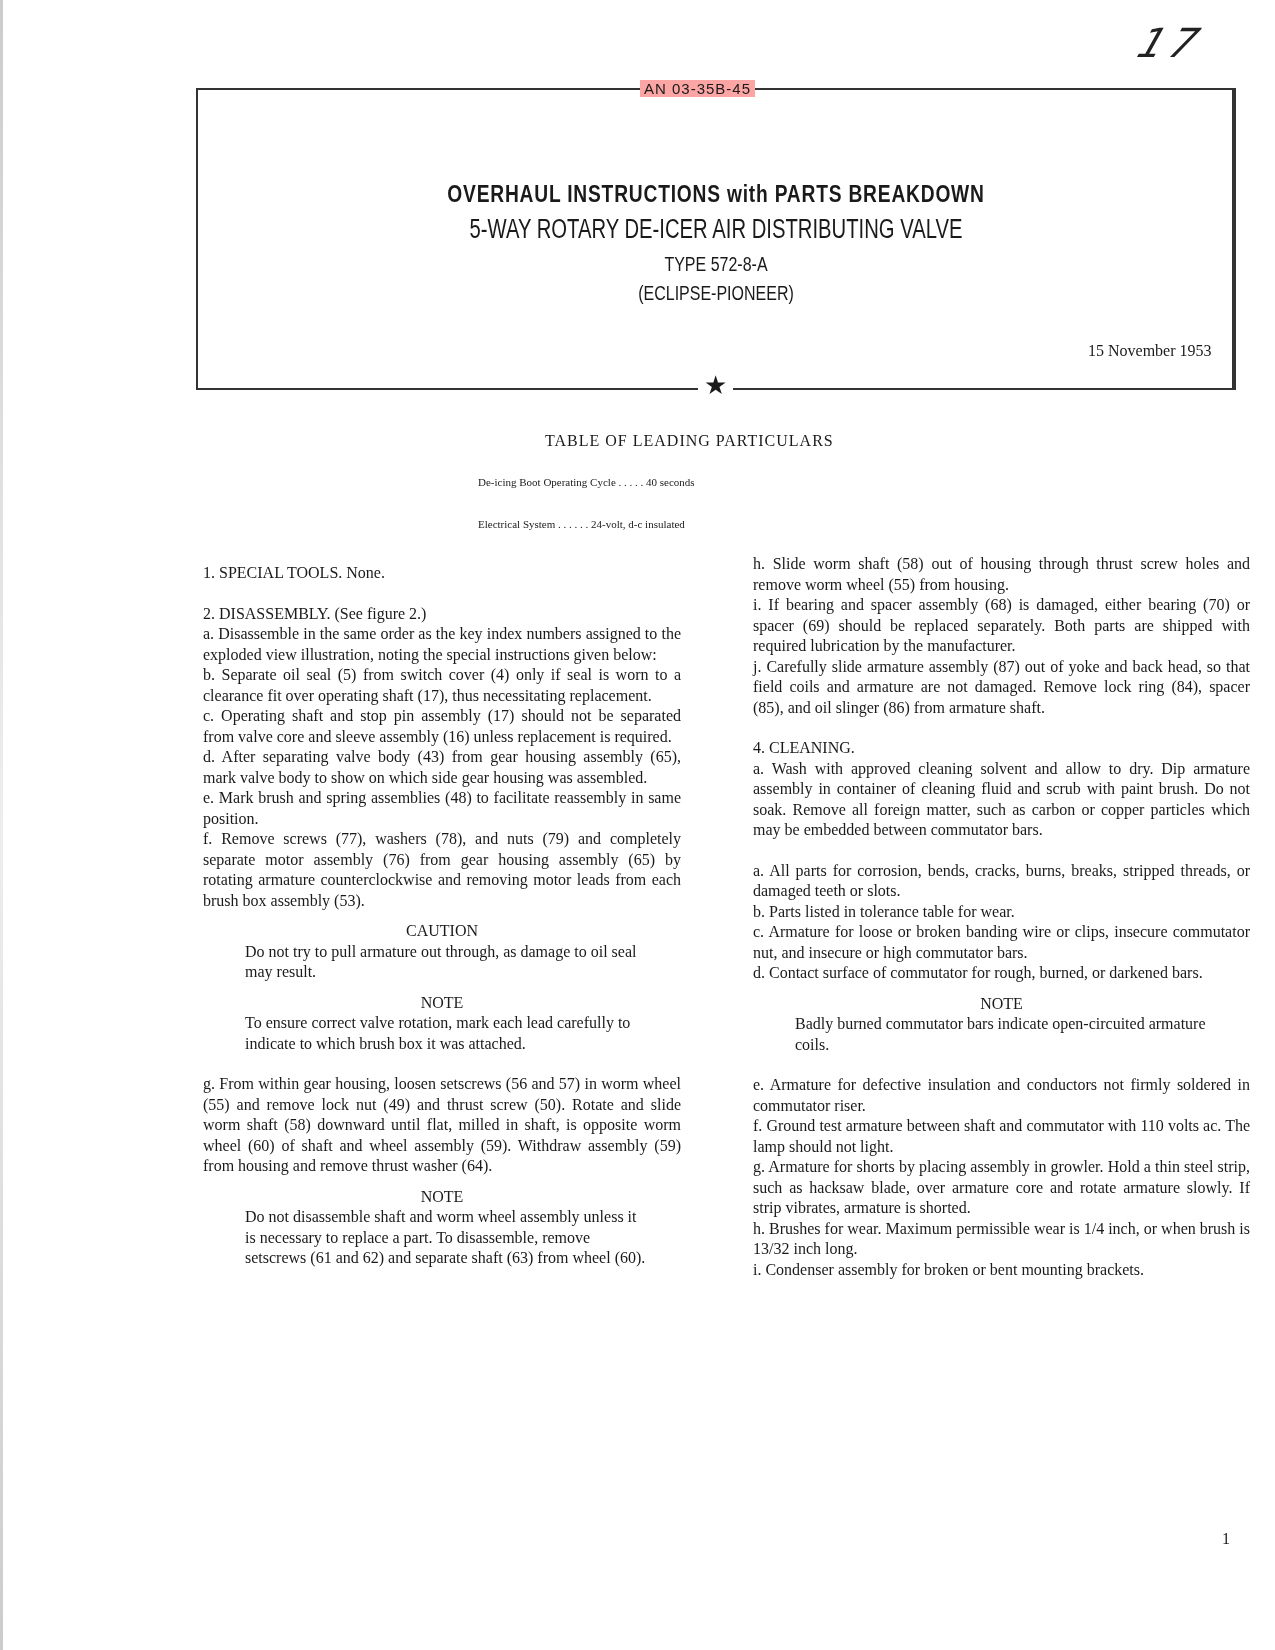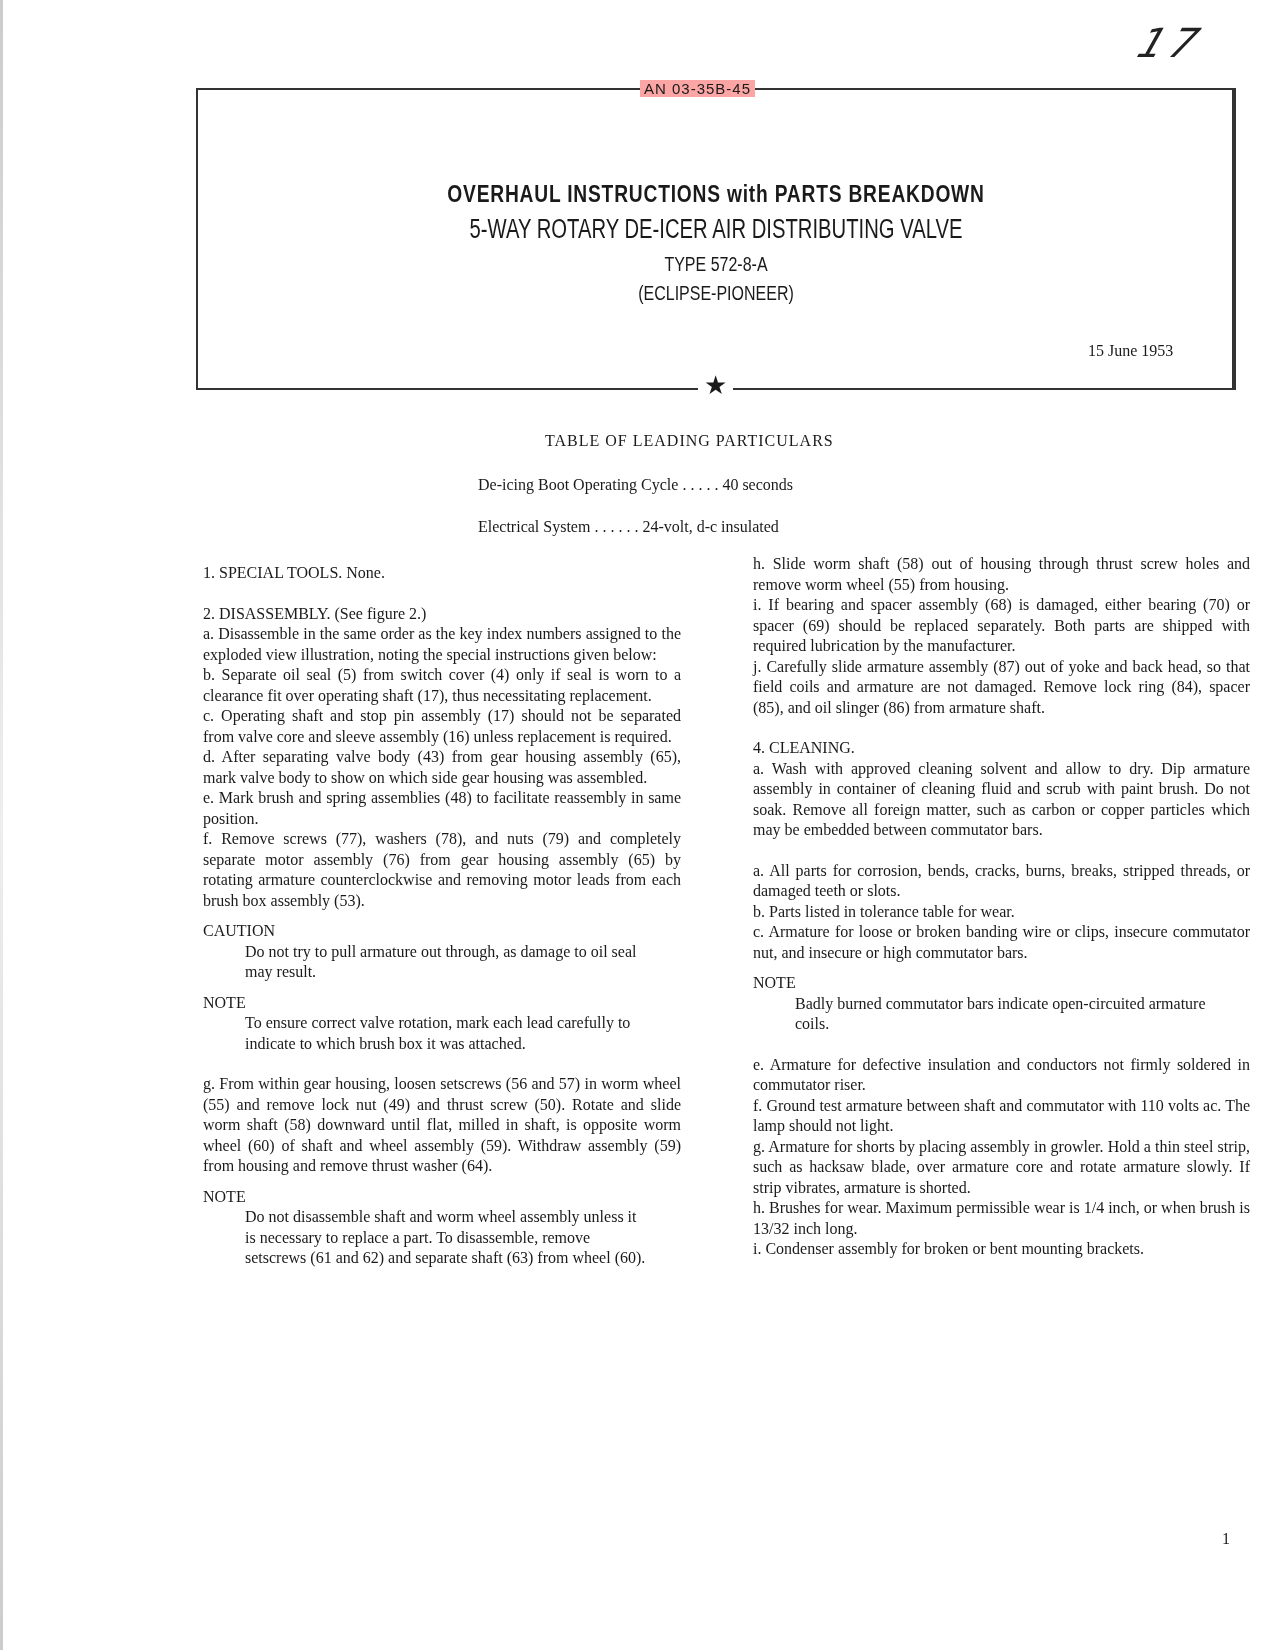--- a/index.html
+++ b/index.html
@@ -14,26 +14,26 @@
   .title-block { position: absolute; left: 196px; top: 180px; width: 1040px; text-align: center;
          font-family: "Liberation Sans", sans-serif; }
   .t1 { font-size: 24px; font-weight: bold; transform: scaleX(0.8); letter-spacing: 1px; margin-bottom: 6px; }
   .t2 { font-size: 27px; transform: scaleX(0.75); margin-bottom: 8px; }
   .t3 { font-size: 20px; transform: scaleX(0.8); margin-bottom: 6px; }
   .t4 { font-size: 20px; transform: scaleX(0.8); }
   .issue-date { position: absolute; left: 1088px; top: 342px; font-size: 16px; }
   .star { position: absolute; left: 698px; top: 373px; font-size: 26px; background: #fff; padding: 0 6px;
           z-index: 2; line-height: 26px; }
   .tlp-title { position: absolute; left: 545px; top: 432px; font-size: 16px; letter-spacing: 1px; }
-  .tlp-row { position: absolute; font-size: 16px; white-space: pre; }
+  .tlp-row { position: absolute; font-size: 11px; white-space: pre; }
   .col { position: absolute; font-size: 16px; line-height: 20.5px; text-align: justify; }
   .col p { margin: 0; }
   .gap { height: 20px; }
   .gap-s { height: 10px; }
-  .center-head { margin: 6px 0 16px 0; }
+  .center-head { text-align: center; margin: 6px 0 16px 0; }
   .note-body { padding-left: 42px; padding-right: 30px; text-align: left; }
   .page-number { position: absolute; left: 1222px; top: 1530px; font-size: 16px; }
   .scan-edge { position: absolute; left: 0; top: 0; width: 3px; height: 1650px; background: linear-gradient(#ccc,#eee,#ccc); }
 </style>
 </head>
 <body>
 
 <div class="scan-edge"></div>
 
 <div class="handwritten">17</div>
@@ -41,21 +41,21 @@
 <div class="title-frame"></div>
 <div class="doc-number">AN 03-35B-45</div>
 
 <div class="title-block">
   <div class="t1">OVERHAUL INSTRUCTIONS with PARTS BREAKDOWN</div>
   <div class="t2">5-WAY ROTARY DE-ICER AIR DISTRIBUTING VALVE</div>
   <div class="t3">TYPE 572-8-A</div>
   <div class="t4">(ECLIPSE-PIONEER)</div>
 </div>
 
-<div class="issue-date">15 June 1953</div>
+<div class="issue-date">15 November 1953</div>
 <div class="star">★</div>
 
 <div class="tlp-title">TABLE OF LEADING PARTICULARS</div>
 <div class="tlp-row" style="left:478px; top:476px;"><span>De-icing Boot Operating Cycle</span><span> . . . . . </span><span>40 seconds</span></div>
 <div class="tlp-row" style="left:478px; top:518px;"><span>Electrical System</span><span> . . . . . . </span><span>24-volt, d-c insulated</span></div>
 
 <div class="col" style="left:203px; top:563px; width:478px;">
   <p>1.  SPECIAL TOOLS.   None.</p>
   <div class="gap"></div>
   <p>2.  DISASSEMBLY.   (See figure 2.)</p>
@@ -82,20 +82,21 @@
   <p> h.  Slide worm shaft (58) out of housing through thrust screw holes and remove worm wheel (55) from housing.</p>
   <p> i.  If bearing and spacer assembly (68) is damaged, either bearing (70) or spacer (69) should be replaced separately.  Both parts are shipped with required lubrication by the manufacturer.</p>
   <p> j.  Carefully slide armature assembly (87) out of yoke and back head, so that field coils and armature are not damaged.  Remove lock ring (84), spacer (85), and oil slinger (86) from armature shaft.</p>
   <div class="gap"></div>
   <p>4.  CLEANING.</p>
   <p> a.  Wash with approved cleaning solvent and allow to dry.  Dip armature assembly in container of cleaning fluid and scrub with paint brush.  Do not soak.  Remove all foreign matter, such as carbon or copper particles which may be embedded between commutator bars.</p>
   <div class="gap"></div>
   <p> a.  All parts for corrosion, bends, cracks, burns, breaks, stripped threads, or damaged teeth or slots.</p>
   <p> b.  Parts listed in tolerance table for wear.</p>
   <p> c.  Armature for loose or broken banding wire or clips, insecure commutator nut, and insecure or high commutator bars.</p>
+  <p> d.  Contact surface of commutator for rough, burned, or darkened bars.</p>
   <div class="gap-s"></div>
   <p class="center-head">NOTE</p>
   <p class="note-body">Badly burned commutator bars indicate open-circuited armature coils.</p>
   <div class="gap"></div>
   <p> e.  Armature for defective insulation and conductors not firmly soldered in commutator riser.</p>
   <p> f.  Ground test armature between shaft and commutator with 110 volts ac.  The lamp should not light.</p>
   <p> g.  Armature for shorts by placing assembly in growler.  Hold a thin steel strip, such as hacksaw blade, over armature core and rotate armature slowly. If strip vibrates, armature is shorted.</p>
   <p> h.  Brushes for wear.  Maximum permissible wear is 1/4 inch, or when brush is 13/32 inch long.</p>
   <p> i.  Condenser assembly for broken or bent mounting brackets.</p>
 </div>

